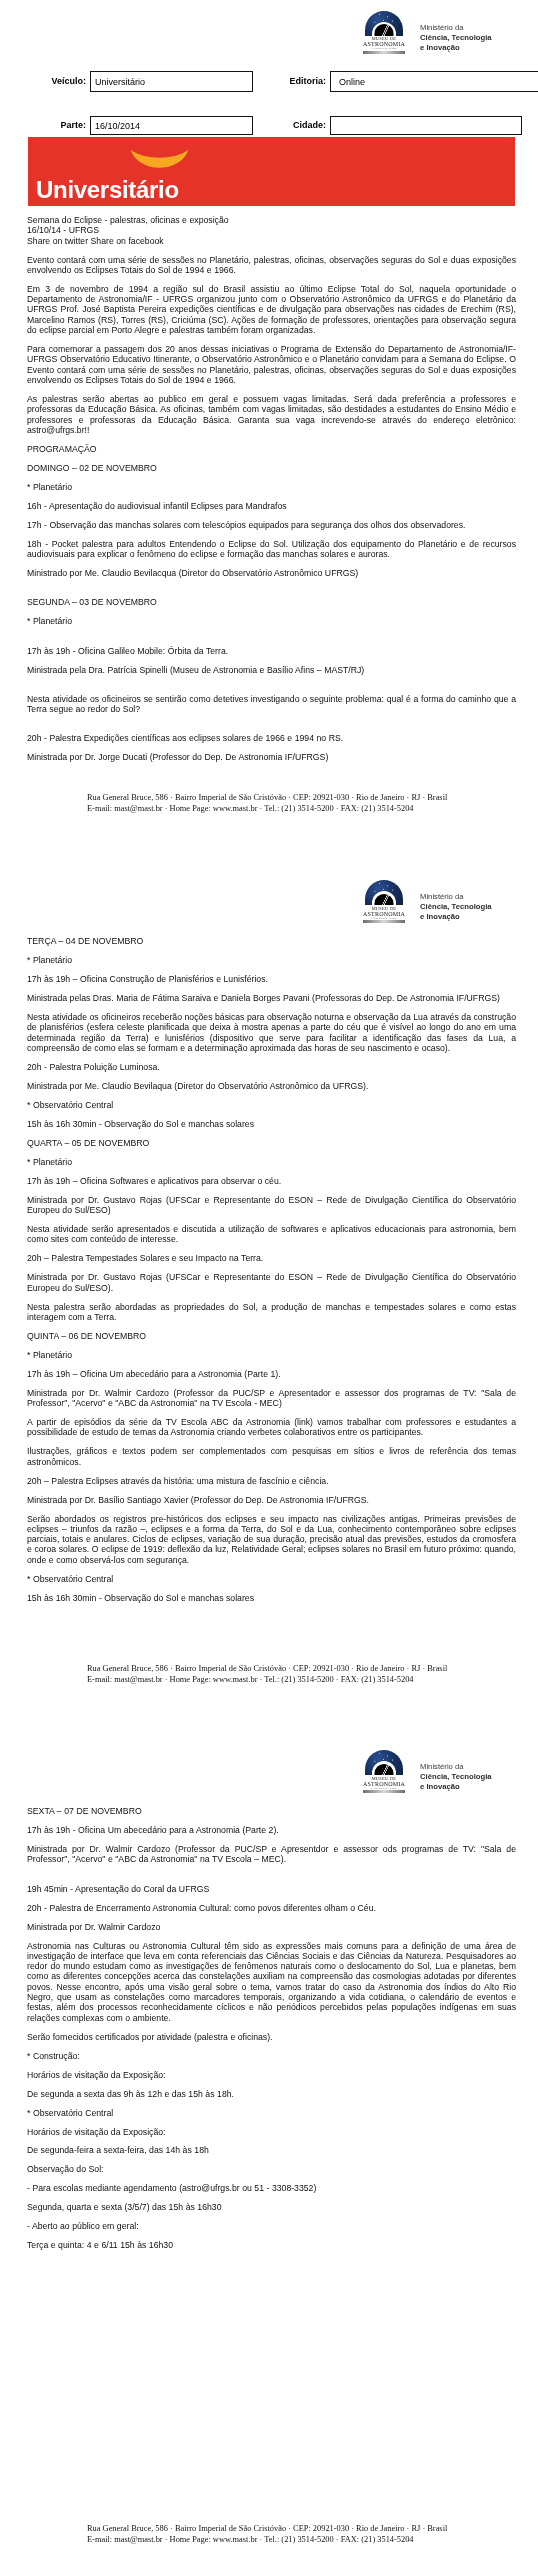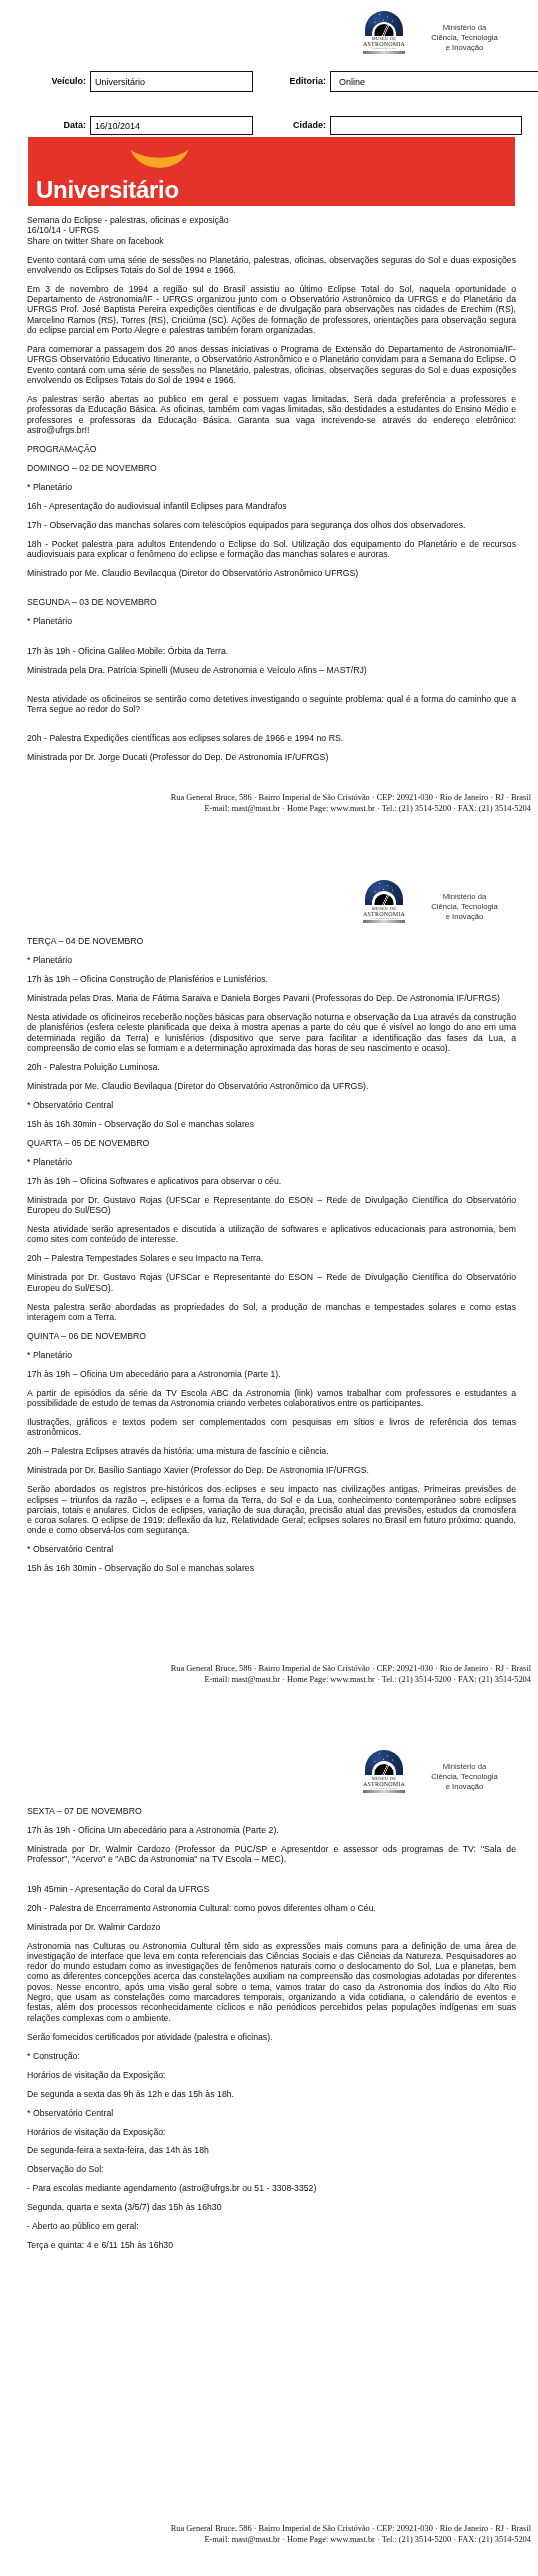--- a/index.html
+++ b/index.html
@@ -26,23 +26,23 @@
           width:24px; height:14px; background:#fff; border-radius:12px 12px 0 0; }
   .dome-black { position:absolute; bottom:0; left:50%; transform:translateX(-50%);
           width:19px; height:11.4px; border-radius:9.4px 9.4px 0 0;
           background:linear-gradient(115deg,#000 52%,#fff 54%,#000 58%,#fff 62%,#000 64%); }
   .mast-l1 { font-size:4.4px; letter-spacing:0.3px; margin-top:0.7px; }
   .mast-l2 { font-size:6px; letter-spacing:0.2px; }
   .mast-l3 { font-size:2.4px; letter-spacing:0.3px; }
   .mast-bar { height:2.7px; margin-top:0.7px;
           background:linear-gradient(90deg,#6e6e6e,#d8d8d8 50%,#6e6e6e); }
 
-  .ministry { position:absolute; left:57px; top:12px; width:89px; text-align:center;
+  .ministry { position:absolute; left:57px; top:12px; width:89px; 
           font-size:7.7px; line-height:10px; color:#3c3c3c; }
-  .ministry .m2, .ministry .m3 { font-weight:normal; color:#2e2e2e; }
+  .ministry .m2, .ministry .m3 { font-weight:bold; color:#2e2e2e; }
 
   
   .form-label { position:absolute; font-size:9px; color:#000; text-align:right;font-weight:bold; }
   .form-box   { position:absolute; border:1.3px solid #141414; background:#fff; box-sizing:border-box;
                 font-family:"Liberation Sans",sans-serif; font-size:9px; color:#000;
                 padding:0 0 0 4px; outline:none; }
 
   
   .banner { position:absolute; left:28px; top:137px; width:487px; height:69px;
             background:#e6332a; overflow:hidden; }
@@ -53,21 +53,21 @@
   
   .content { position:absolute; left:27px; width:489px; }
   .c1 { top:210px; } .c2 { top:931px; } .c3 { top:1801px; }
   .blk { margin:8.7px 0 0 0; font-size:8.7px; line-height:10.3px; text-align:justify;
          color:#101010; word-spacing:0.1px; }
   .content .blk:first-child { margin-top:5px; }
   .blk.line { margin-top:0; }
   .blk.gap  { margin-top:19px; }
 
   
-  .pg-foot { position:absolute; left:87px; width:444px; text-align:right;
+  .pg-foot { position:absolute; left:87px; width:444px; text-align:left;
              font-family:"Liberation Serif", serif; font-size:8.4px; line-height:10.8px; color:#141414; }
   .pf1 { top:793px; } .pf2 { top:1664px; } .pf3 { top:2524px; }
 </style>
 </head>
 <body>
 
 <div class="pg-head ph1">
   <div class="mast-logo">
     <div class="dome">
       <div class="dome-white"></div>
@@ -83,21 +83,21 @@
     <div class="m2">Ciência, Tecnologia</div>
     <div class="m3">e Inovação</div>
   </div>
 </div>
 
 <div class="form-label" style="left:27px; top:76px; width:59px;">Veículo:</div>
 <input class="form-box" style="left: 90px; top: 71px; width: 163px; height: 21px;" value="Universitário">
 <div class="form-label" style="left:269px; top:76px; width:57px;">Editoria:</div>
 <input class="form-box" style="left: 330px; top: 71px; width: 220px; height: 21px; padding-left: 8px;" value="Online">
 
-<div class="form-label" style="left:27px; top:120px; width:59px;">Data:</div>
+<div class="form-label" style="left:27px; top:120px; width:59px;">Parte:</div>
 <input class="form-box" style="left: 90px; top: 116px; width: 163px; height: 19px;" value="16/10/2014">
 <div class="form-label" style="left:269px; top:120px; width:57px;">Cidade:</div>
 <input class="form-box" style="left: 330px; top: 116px; width: 192px; height: 19px;" value="">
 
 <div class="banner">
   <svg class="smile" viewBox="0 0 100 42">
     <path d="M1,1 C24,19 76,19 99,1 C85,42 15,42 1,1 Z" fill="#f7a823"></path>
   </svg>
   <div class="brand">Universitário</div>
 </div>
@@ -113,21 +113,21 @@
     <p class="blk">PROGRAMAÇÃO</p>
     <p class="blk">DOMINGO – 02 DE NOVEMBRO</p>
     <p class="blk">* Planetário</p>
     <p class="blk">16h - Apresentação do audiovisual infantil Eclipses para Mandrafos</p>
     <p class="blk">17h - Observação das manchas solares com telescópios equipados para segurança dos olhos dos observadores.</p>
     <p class="blk">18h - Pocket palestra para adultos Entendendo o Eclipse do Sol. Utilização dos equipamento do Planetário e de recursos audiovisuais para explicar o fenômeno do eclipse e formação das manchas solares e auroras.</p>
     <p class="blk">Ministrado por Me. Claudio Bevilacqua (Diretor do Observatório Astronômico UFRGS)</p>
     <p class="blk gap">SEGUNDA – 03 DE NOVEMBRO</p>
     <p class="blk">* Planetário</p>
     <p class="blk gap">17h às 19h - Oficina Galileo Mobile: Órbita da Terra.</p>
-    <p class="blk">Ministrada pela Dra. Patrícia Spinelli (Museu de Astronomia e Veículo Afins – MAST/RJ)</p>
+    <p class="blk">Ministrada pela Dra. Patrícia Spinelli (Museu de Astronomia e Basílio Afins – MAST/RJ)</p>
     <p class="blk gap">Nesta atividade os oficineiros se sentirão como detetives investigando o seguinte problema: qual é a forma do caminho que a Terra segue ao redor do Sol?</p>
     <p class="blk gap">20h - Palestra Expedições científicas aos eclipses solares de 1966 e 1994 no RS.</p>
     <p class="blk">Ministrada por Dr. Jorge Ducati (Professor do Dep. De Astronomia IF/UFRGS)</p>
   </div>
 
 <div class="pg-foot pf1">
   <div>Rua General Bruce, 586 · Bairro Imperial de São Cristóvão · CEP: 20921-030 · Rio de Janeiro · RJ · Brasil</div>
   <div>E-mail: mast@mast.br · Home Page: www.mast.br · Tel.: (21) 3514-5200 · FAX: (21) 3514-5204</div>
 </div>
 
@@ -163,20 +163,21 @@
     <p class="blk">* Planetário</p>
     <p class="blk">17h às 19h – Oficina Softwares e aplicativos para observar o céu.</p>
     <p class="blk">Ministrada por Dr. Gustavo Rojas (UFSCar e Representante do ESON – Rede de Divulgação Científica do Observatório Europeu do Sul/ESO)</p>
     <p class="blk">Nesta atividade serão apresentados e discutida a utilização de softwares e aplicativos educacionais para astronomia, bem como sites com conteúdo de interesse.</p>
     <p class="blk">20h – Palestra Tempestades Solares e seu Impacto na Terra.</p>
     <p class="blk">Ministrada por Dr. Gustavo Rojas (UFSCar e Representante do ESON – Rede de Divulgação Científica do Observatório Europeu do Sul/ESO).</p>
     <p class="blk">Nesta palestra serão abordadas as propriedades do Sol, a produção de manchas e tempestades solares e como estas interagem com a Terra.</p>
     <p class="blk">QUINTA – 06 DE NOVEMBRO</p>
     <p class="blk">* Planetário</p>
     <p class="blk">17h às 19h – Oficina Um abecedário para a Astronomia (Parte 1).</p>
+    <p class="blk">Ministrada por Dr. Walmir Cardozo (Professor da PUC/SP e Apresentador e assessor dos programas de TV: "Sala de Professor", "Acervo" e "ABC da Astronomia" na TV Escola - MEC)</p>
     <p class="blk">A partir de episódios da série da TV Escola ABC da Astronomia (link) vamos  trabalhar com professores e estudantes a possibilidade de estudo de temas da Astronomia criando verbetes colaborativos entre os participantes.</p>
     <p class="blk">Ilustrações, gráficos e textos podem ser complementados com pesquisas em sítios e livros de referência dos temas astronômicos.</p>
     <p class="blk">20h – Palestra Eclipses através da história: uma mistura de fascínio e ciência.</p>
     <p class="blk">Ministrada por Dr. Basílio Santiago Xavier (Professor do Dep. De Astronomia IF/UFRGS.</p>
     <p class="blk">Serão abordados os registros pre-históricos dos eclipses e seu impacto nas civilizações antigas. Primeiras previsões de eclipses – triunfos da razão –, eclipses e a forma da Terra, do Sol e da Lua, conhecimento contemporâneo sobre eclipses parciais, totais e anulares. Ciclos de eclipses, variação de sua duração, precisão atual das previsões, estudos da cromosfera e coroa solares. O eclipse de 1919: deflexão da luz, Relatividade Geral; eclipses solares no Brasil em futuro próximo: quando, onde e como observá-los com segurança.</p>
     <p class="blk">* Observatório Central</p>
     <p class="blk">15h às 16h 30min -  Observação do Sol e manchas solares</p>
   </div>
 
 <div class="pg-foot pf2">

